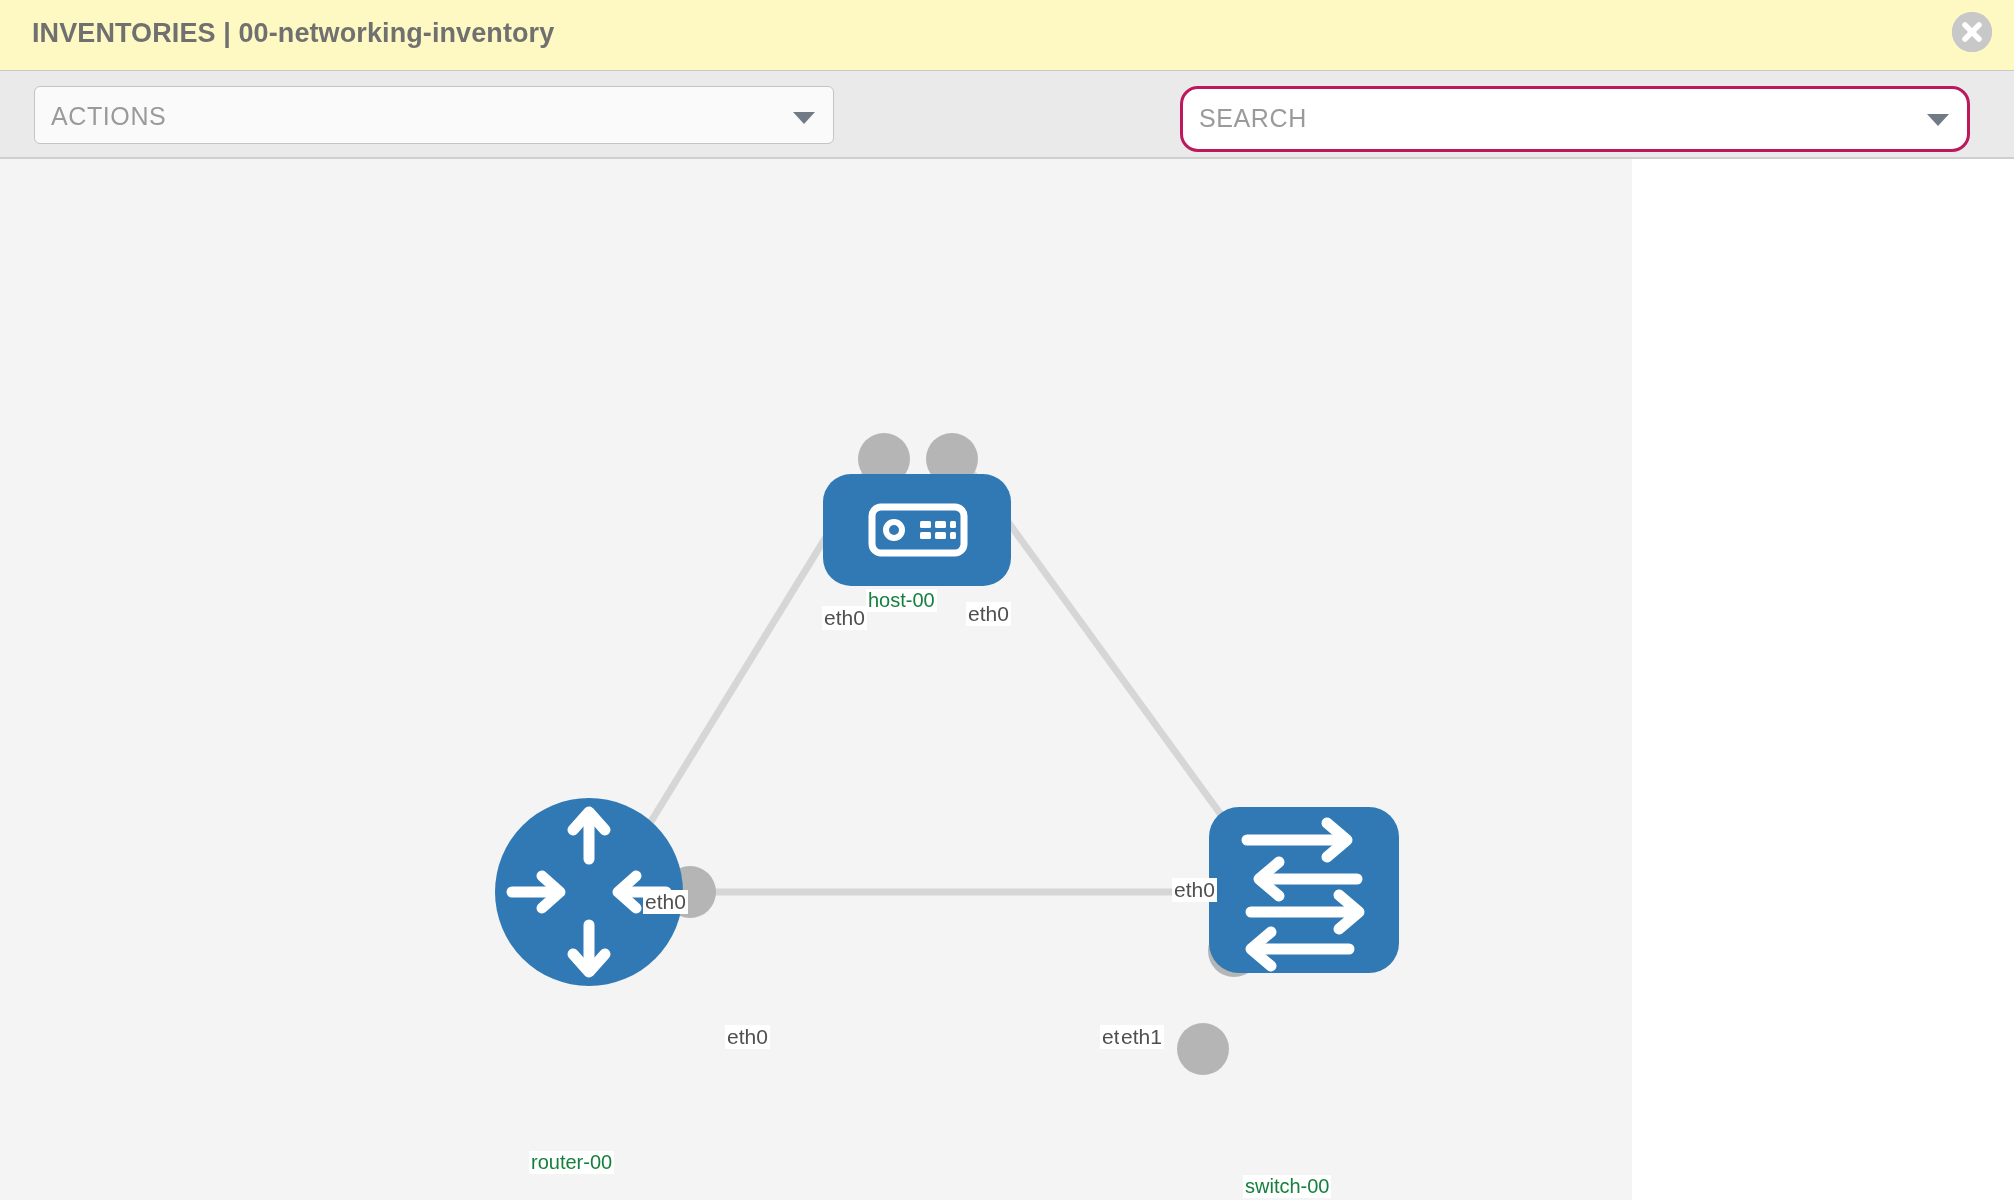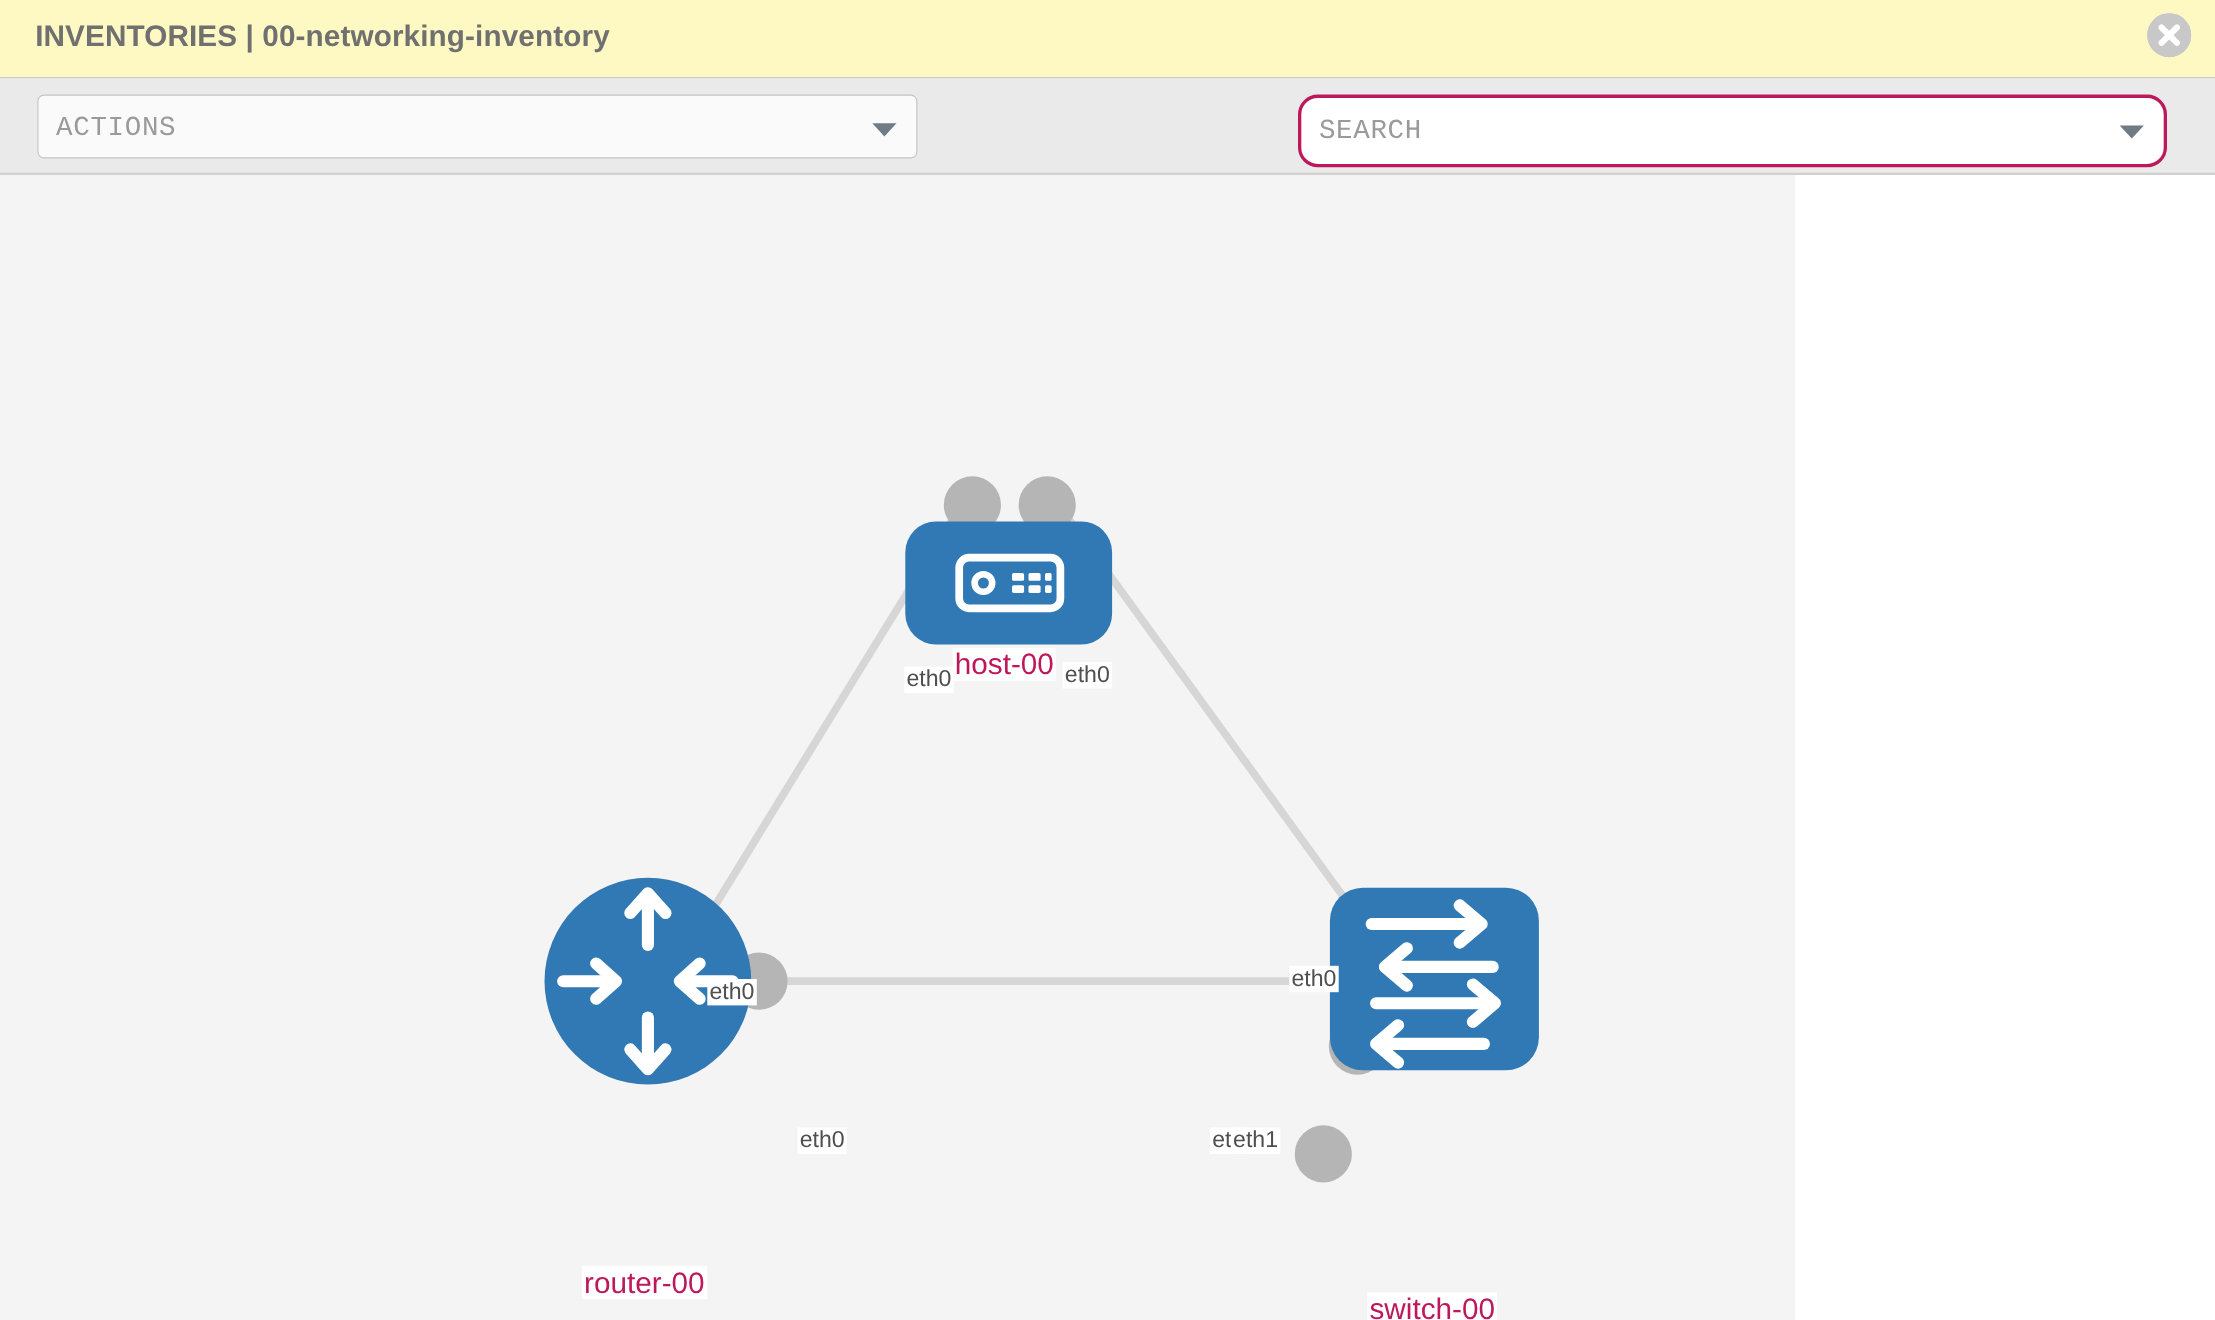--- a/index.html
+++ b/index.html
@@ -53,21 +53,20 @@
   
   .toolbar {
     position: absolute;
     left: 0; top: 70px;
     width: 2014px;
     height: 89px;
     background: #eaeaea;
     border-top: 1px solid #c9c9c9;
     border-bottom: 2px solid #cfcfcf;
     box-sizing: border-box;
-    font-family: Liberation Mono, monospace;
   }
 
   .actions-select {
     position: absolute;
     left: 34px;
     top: 15px;
     width: 800px;
     height: 58px;
     background: #fafafa;
     border: 1px solid #c4c4c4;
@@ -145,21 +144,21 @@
 
   
   .nlabel {
     position: absolute;
     background: #ffffff;
     color: #555555;
     white-space: nowrap;
     line-height: 1.05;
     padding: 1px 2px;
   }
-  .nlabel.device { font-size: 27px; color: #be185d; }
+  .nlabel.device { font-size: 20px; color: #15803d; }
   .nlabel.port   { font-size: 21px; color: #4f4f4f; }
 </style>
 </head>
 <body>
 
 <div id="app">
 
   <div class="header">
     <div class="header-title">INVENTORIES | 00-networking-inventory</div>
     <div class="close-btn">

